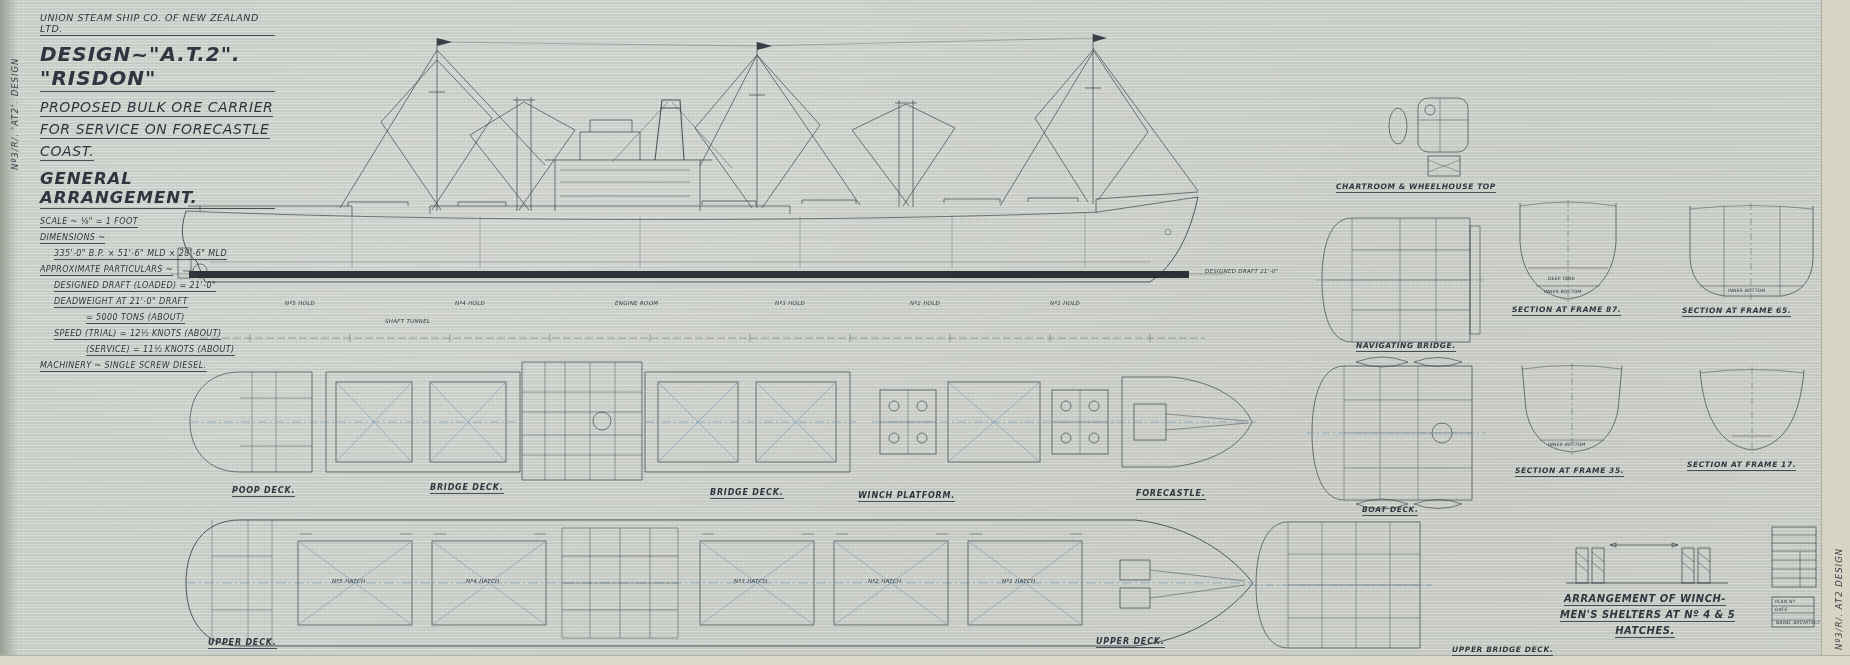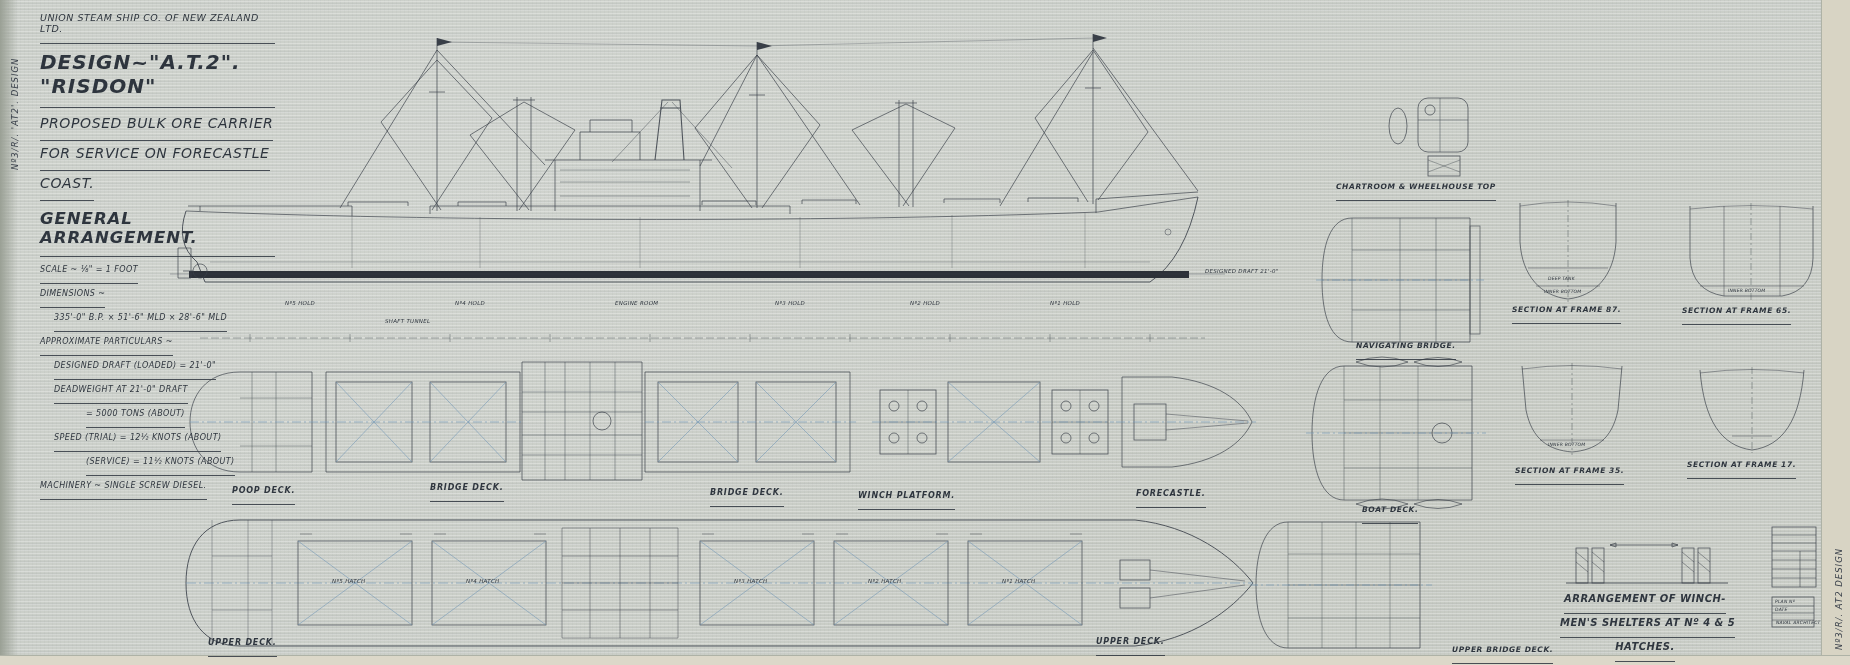--- a/index.html
+++ b/index.html
@@ -18,35 +18,35 @@
   .edge-left{position:absolute;left:0;top:0;width:18px;height:665px;
     background:linear-gradient(90deg,#9aa095,rgba(154,160,149,0));}
   .edge-right{position:absolute;right:0;top:0;width:28px;height:665px;background:#d8d4c4;
     border-left:1px solid #aeb2a6;}
   .edge-bottom{position:absolute;left:0;bottom:0;width:1850px;height:9px;background:#dcd8c9;
     border-top:1px solid #aeb2a6;}
   .vnote{position:absolute;font-size:8.5px;font-style:italic;letter-spacing:1px;white-space:nowrap;
     transform:rotate(-90deg);transform-origin:left top;color:#3a414b;}
   svg{position:absolute;left:0;top:0;}
   .lbl{position:absolute;font-style:italic;white-space:nowrap;color:#2f363f;}
-  .u{border-bottom:1px solid rgba(47,54,63,.85);padding-bottom:9px;}
+  .u{border-bottom:1px solid rgba(47,54,63,.85);padding-bottom:1px;}
   .deck-lbl{font-size:8px;letter-spacing:.8px;font-weight:bold;}
   .sec-lbl{font-size:7.5px;letter-spacing:.6px;font-weight:bold;}
   .tiny{font-size:5.5px;letter-spacing:.3px;}
   .micro{font-size:4.5px;letter-spacing:.2px;}
   
   #title-block{position:absolute;left:40px;top:12px;width:235px;font-style:italic;}
   #title-block .company{font-size:9.5px;letter-spacing:.5px;margin-bottom:6px;}
   #title-block .design{font-size:20px;font-weight:bold;letter-spacing:1px;margin-bottom:7px;}
   #title-block .sub{font-size:14px;font-weight:normal;letter-spacing:.6px;margin-bottom:4px;}
   #title-block .heading{font-size:16.5px;font-weight:bold;letter-spacing:1px;margin:8px 0 8px 0;}
   #title-block .small{font-size:8px;letter-spacing:.4px;margin-bottom:5px;}
   #title-block .ind1{margin-left:14px;}
   #title-block .ind2{margin-left:46px;}
-  .inline-u{display:inline-block;border-bottom:1px solid rgba(47,54,63,.85);padding-bottom:9px;}
+  .inline-u{display:inline-block;border-bottom:1px solid rgba(47,54,63,.85);padding-bottom:1px;}
   .winch-note{text-align:center;}
   .winch-note div{margin-bottom:3px;}
 </style>
 </head>
 <body>
 
 <div id="sheet">
 
   <div class="edge-left"></div>
   <div class="edge-right"></div>

